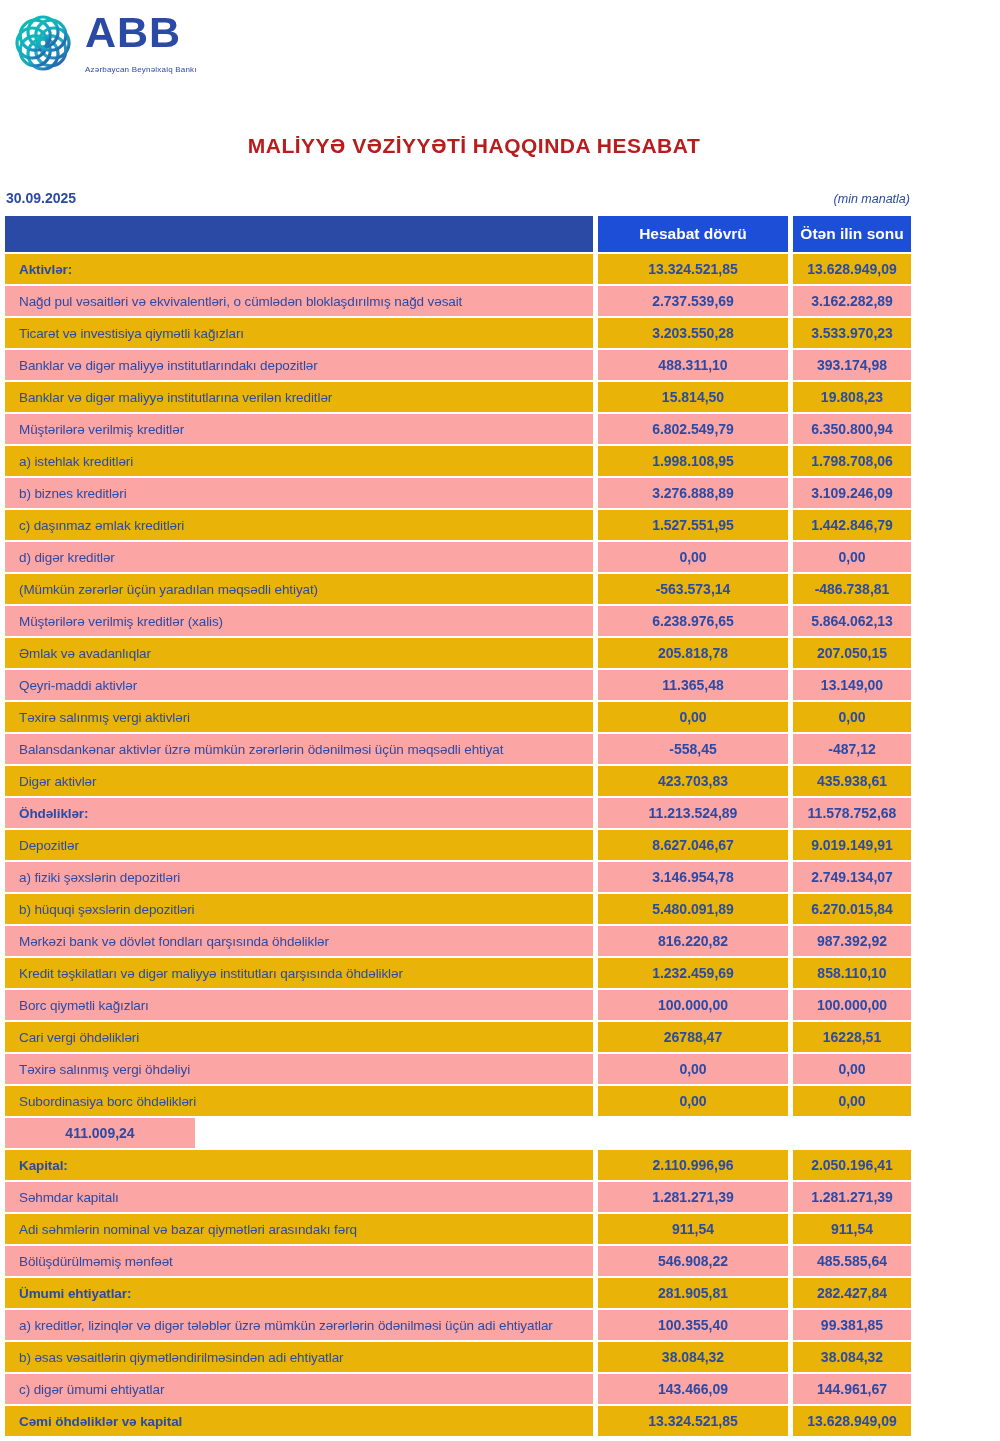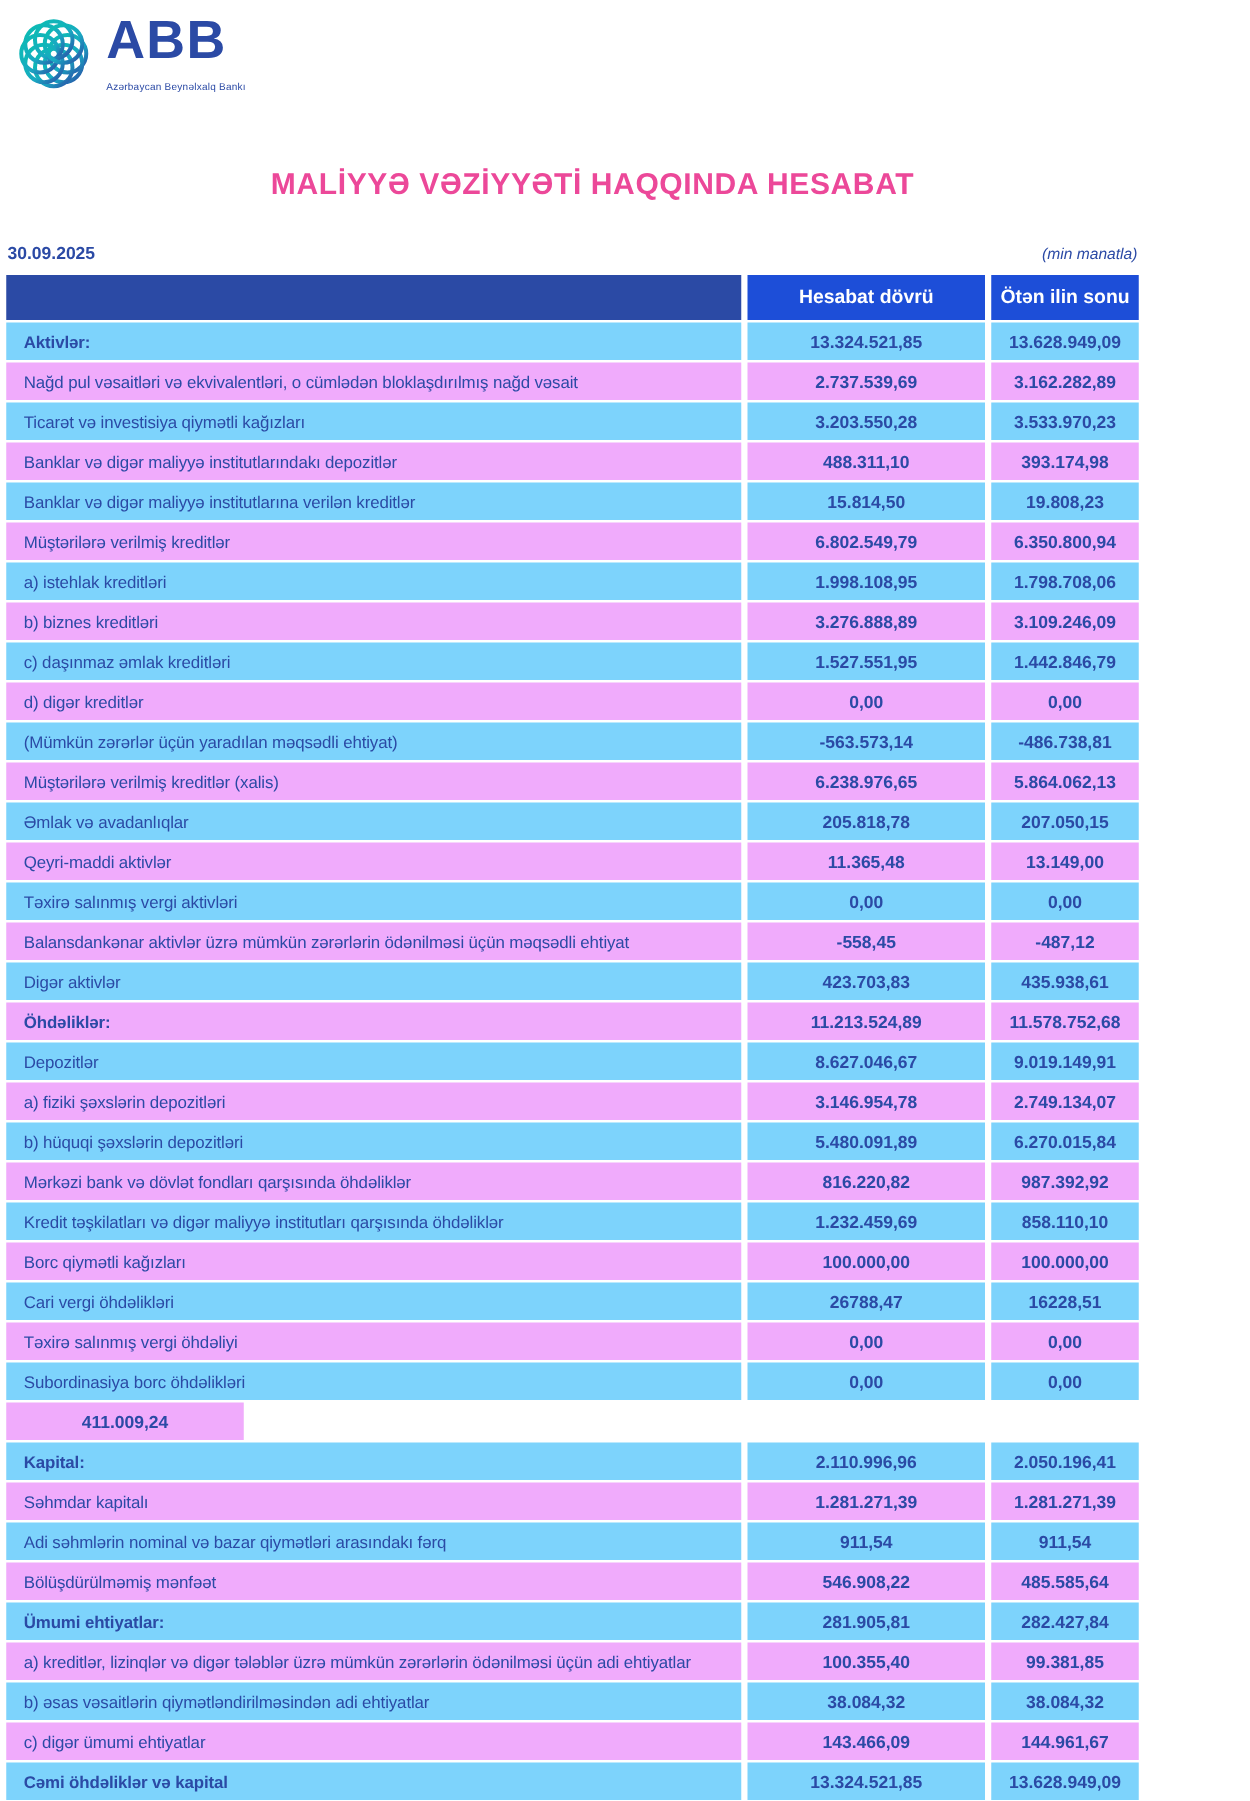--- a/index.html
+++ b/index.html
@@ -13,21 +13,21 @@
 
   
   .logo-block { display: flex; align-items: center; gap: 9px; padding: 8px 0 0 10px; height: 78px; }
   .logo-icon { width: 66px; height: 66px; display: block; }
   .logo-texts { display: flex; flex-direction: column; justify-content: center; }
   .logo-abb { font-size: 43px; font-weight: bold; color: #2B4AA5; line-height: 0.95; letter-spacing: 1px; }
   .logo-sub { font-size: 8px; color: #2B4AA5; letter-spacing: 0.2px; margin-top: 12px; }
 
   
   .title {
-    text-align: center; color: #ec4899; font-size: 24px; font-weight: bold;
+    text-align: center; color: #b91c1c; font-size: 21px; font-weight: bold;
     letter-spacing: 0.5px; margin-top: 56px; padding-left: 32px;
   }
   .meta-row {
     display: flex; justify-content: space-between; align-items: flex-end;
     margin: 32px 6px 10px 6px; color: #2B4AA5;
   }
   .date { font-size: 14px; font-weight: bold; }
   .unit { font-size: 12.5px; font-style: italic; }
 
   
@@ -40,22 +40,22 @@
              white-space: nowrap; overflow: hidden; }
   .c-cur   { flex: 0 0 190px; display: flex; align-items: center; justify-content: center; }
   .c-prev  { flex: 1;        display: flex; align-items: center; justify-content: center; }
 
   .head-label { background: #2B4AA5; }
   .head-cell  { background: #1d4ed8; color: #ffffff; font-size: 15.5px; font-weight: bold; }
 
   .t-row { color: #2B4AA5; }
   .t-row .c-label { font-size: 13.5px; letter-spacing: -0.1px; }
   .t-row .c-cur, .t-row .c-prev { font-size: 14px; font-weight: bold; }
-  .alt-a > div { background: #7dd3fc; }
-  .alt-b > div { background: #f0abfc; }
+  .alt-a > div { background: #eab308; }
+  .alt-b > div { background: #fca5a5; }
   .bold-row .c-label { font-weight: bold; }
 </style>
 </head>
 <body>
 
 <div class="page">
 
   <div class="logo-block">
     <span class="logo-icon">
       <svg width="66" height="66" viewBox="0 0 66 66" aria-hidden="true">

